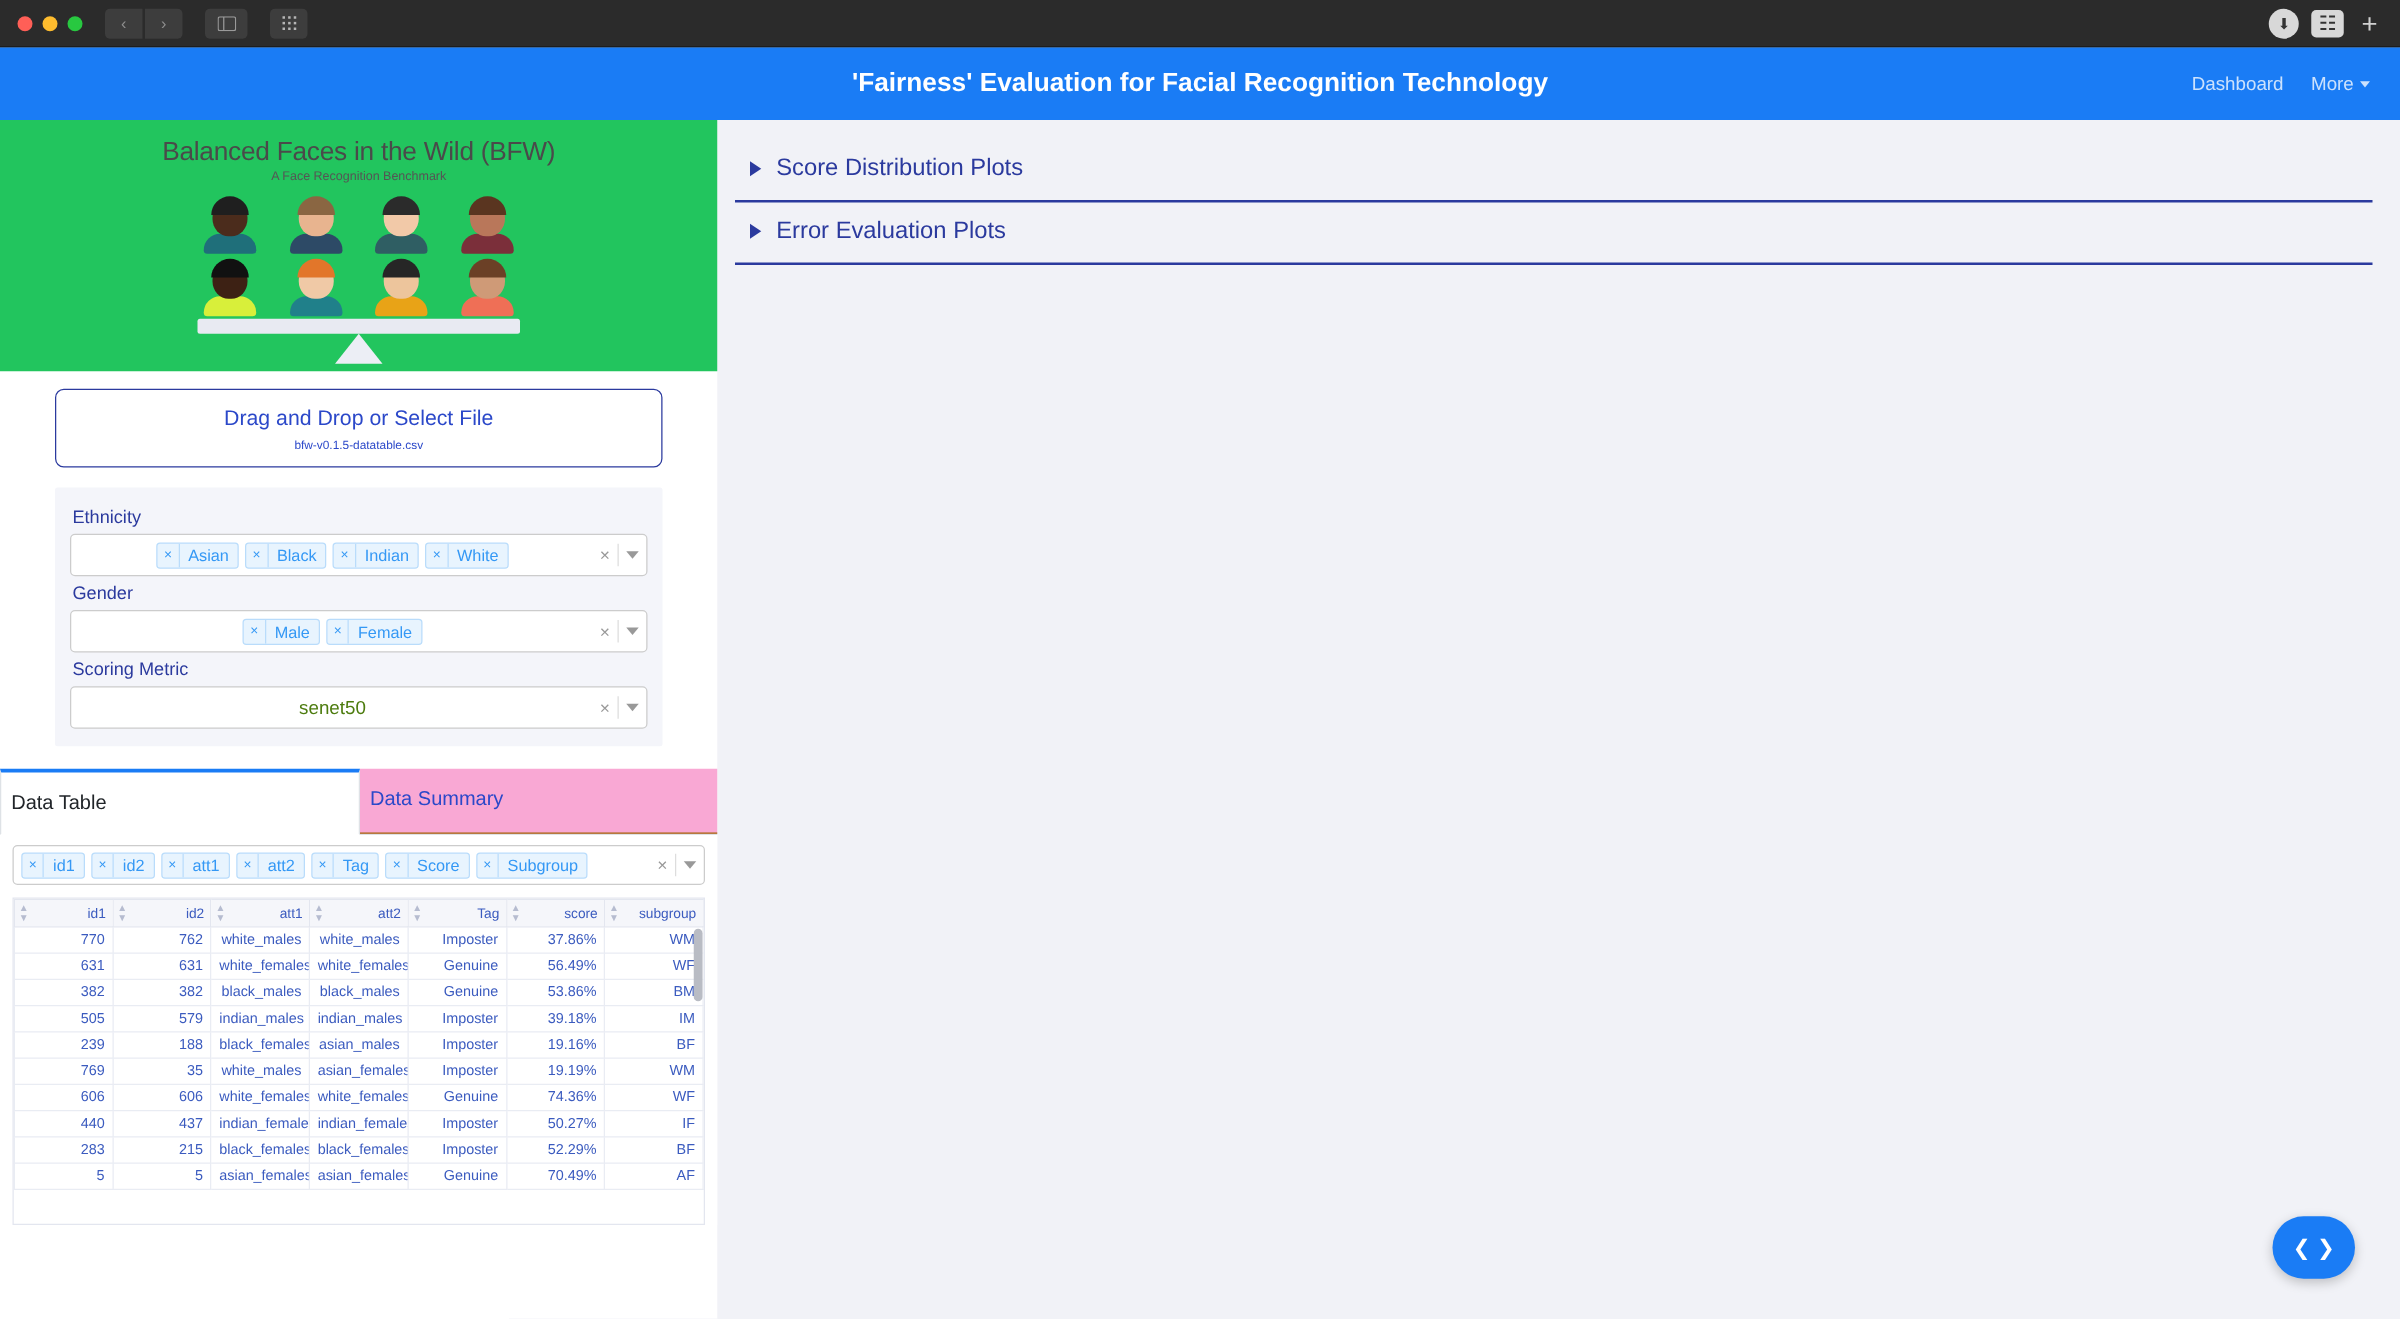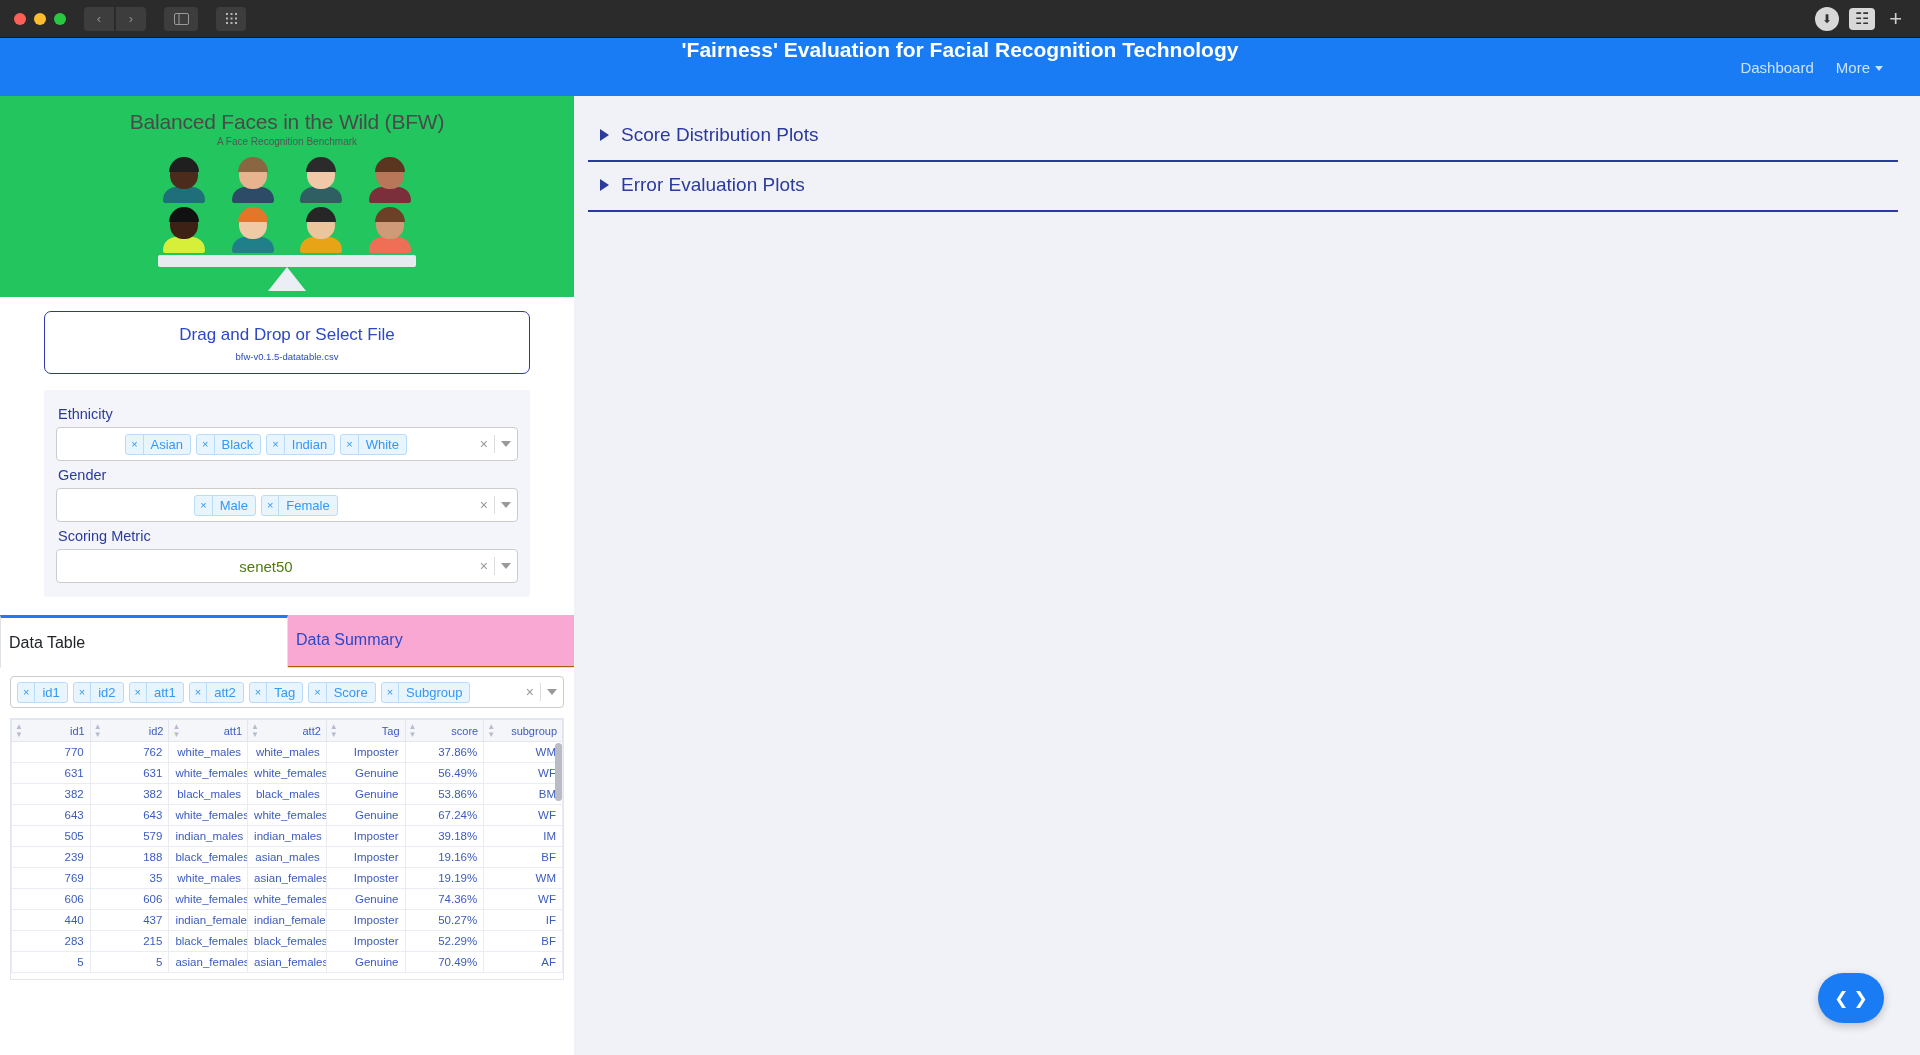--- a/index.html
+++ b/index.html
@@ -74,21 +74,22 @@
     width: 26px; height: 22px; border-radius: 4px; background: #d8d8d8;
     display: flex; align-items: center; justify-content: center; color: #333;
   }
   .plus-btn { color: #d0d0d0; font-size: 22px; line-height: 1; padding: 0 4px; }
 
   
   .app-header {
     height: 58px;
     background: #1a7cf5;
     display: flex;
-    padding: 0 37px;
+    align-items: center;
+    padding: 0 24px;
     position: relative;
   }
   .app-title {
     position: absolute;
     left: 0; right: 0;
     text-align: center;
     color: #ffffff;
     font-size: 21px;
     font-weight: bold;
     pointer-events: none;
@@ -659,29 +660,20 @@
               <tr>
                 <td>382</td>
                 <td>382</td>
                 <td>black_males</td>
                 <td>black_males</td>
                 <td>Genuine</td>
                 <td>53.86%</td>
                 <td>BM</td>
               </tr>
               <tr>
-                <td>643</td>
-                <td>643</td>
-                <td>white_females</td>
-                <td>white_females</td>
-                <td>Genuine</td>
-                <td>67.24%</td>
-                <td>WF</td>
-              </tr>
-              <tr>
                 <td>505</td>
                 <td>579</td>
                 <td>indian_males</td>
                 <td>indian_males</td>
                 <td>Imposter</td>
                 <td>39.18%</td>
                 <td>IM</td>
               </tr>
               <tr>
                 <td>239</td>

